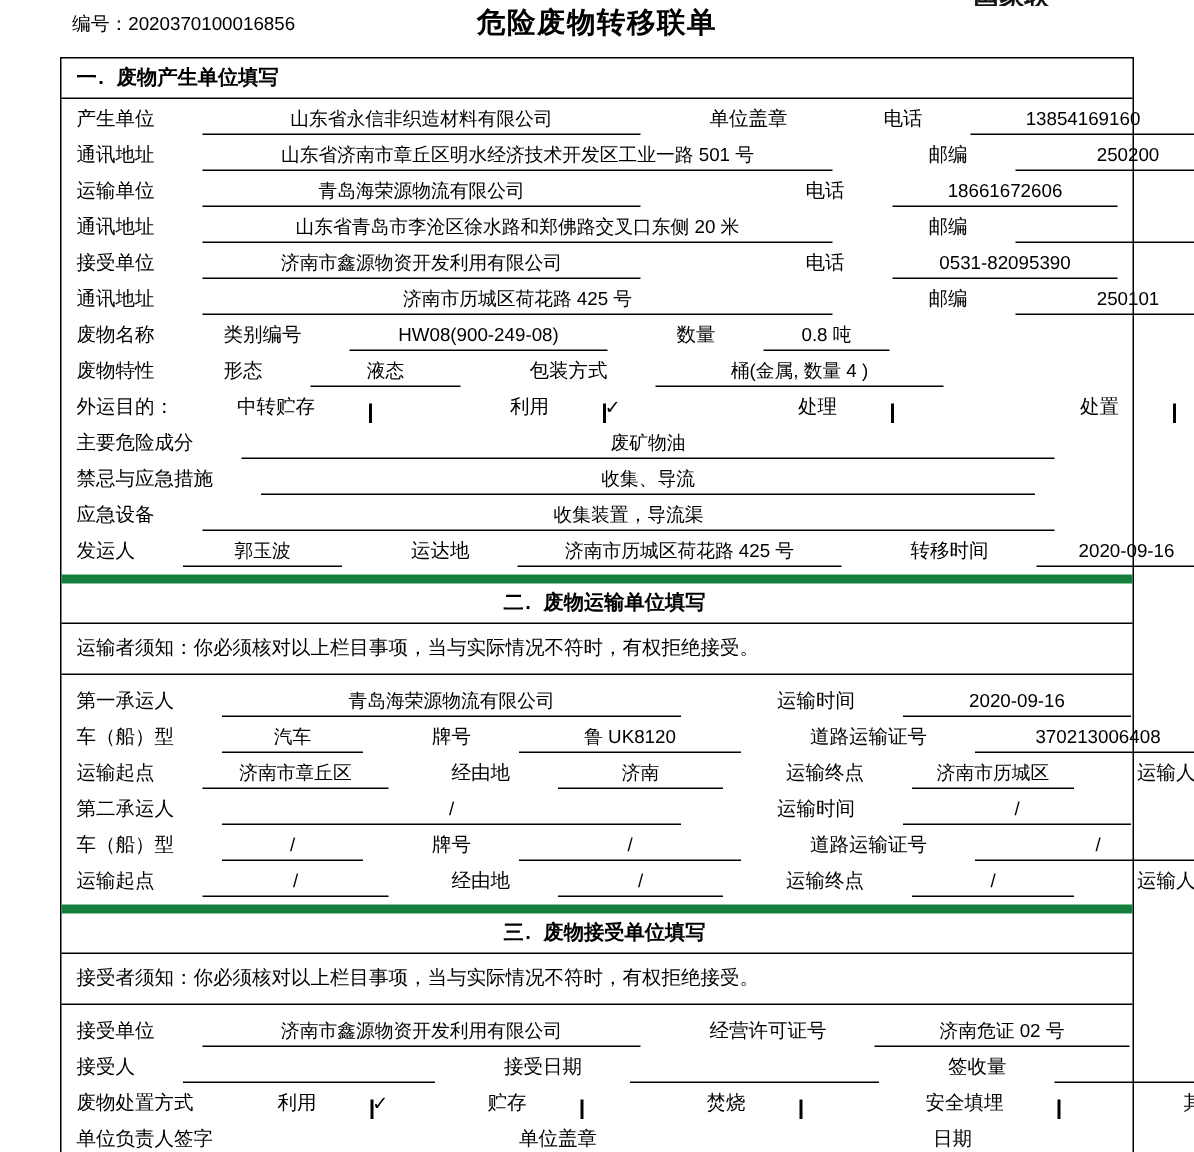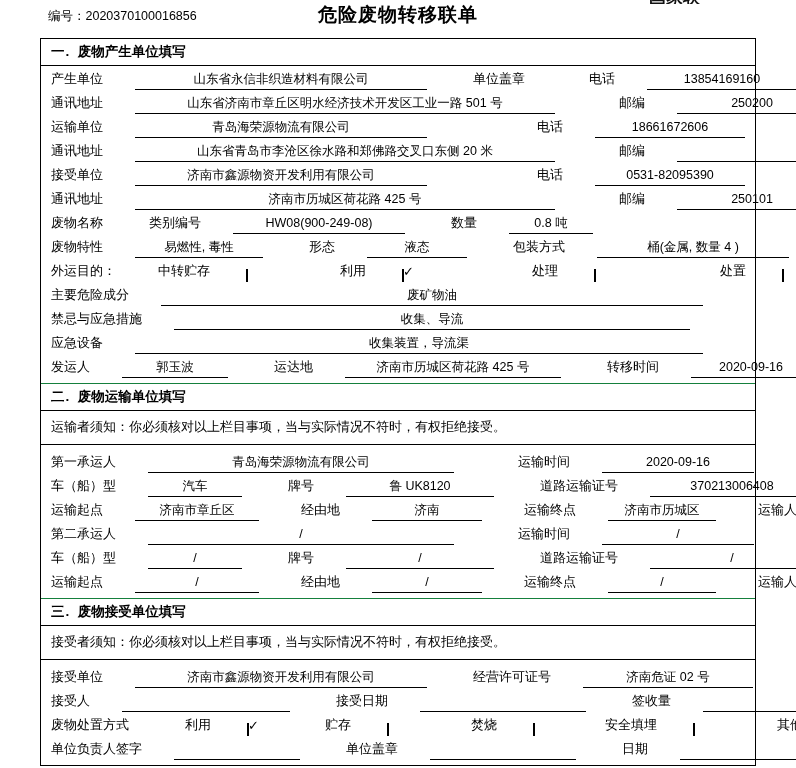--- a/index.html
+++ b/index.html
@@ -127,21 +127,22 @@
     font-size: 13px;
     line-height: 13px;
   }
   .footer {
     position: absolute;
     left: 40px;
     top: 788px;
     font-size: 12.5px;
   }
   .sec2-head, .sec3-head {
-    border-top: 1px solid #15803d;
+    border-top: 6px solid #15803d;
+    text-align: center;
   }
 </style>
 </head>
 <body>
 
 <div class="page">
 
   <div class="top-row">
     <div class="doc-no">
       <span>编号：</span><span>2020370100016856</span>
@@ -211,21 +212,20 @@
       <div class="row">
         <span class="lbl">废物名称</span>
         <span class="lbl" style="margin-left:14px">类别编号</span>
         <span class="val" style="width:172px">HW08(900-249-08)</span>
         <span class="lbl" style="margin-left:14px">数量</span>
         <span class="val" style="width:84px">0.8 吨</span>
       </div>
 
       <div class="row">
         <span class="lbl">废物特性</span>
-        <span class="val" style="width:128px">易燃性, 毒性</span>
         <span class="lbl" style="margin-left:14px">形态</span>
         <span class="val" style="width:100px">液态</span>
         <span class="lbl" style="margin-left:14px">包装方式</span>
         <span class="val" style="width:192px">桶(金属, 数量  4 )</span>
       </div>
 
       <div class="row">
         <span class="lbl">外运目的：</span>
         <span class="lbl" style="margin-left:10px">中转贮存</span>
         <span class="chk"></span>
@@ -354,21 +354,21 @@
       </div>
 
       <div class="row">
         <span class="lbl">废物处置方式</span>
         <span class="lbl" style="margin-left:24px">利用</span>
         <span class="chk checked"></span>
         <span class="lbl" style="margin-left:44px">贮存</span>
         <span class="chk"></span>
         <span class="lbl" style="margin-left:50px">焚烧</span>
         <span class="chk"></span>
-        <span class="lbl" style="margin-left:38px">安全填埋</span>
+        <span class="lbl" style="margin-left:50px">安全填埋</span>
         <span class="chk"></span>
         <span class="lbl" style="margin-left:50px">其他</span>
         <span class="chk"></span>
       </div>
 
       <div class="row" style="margin-bottom:5px">
         <span class="lbl">单位负责人签字</span>
         <span class="val" style="width:126px"></span>
         <span class="lbl" style="margin-left:14px">单位盖章</span>
         <span class="val" style="width:146px"></span>

